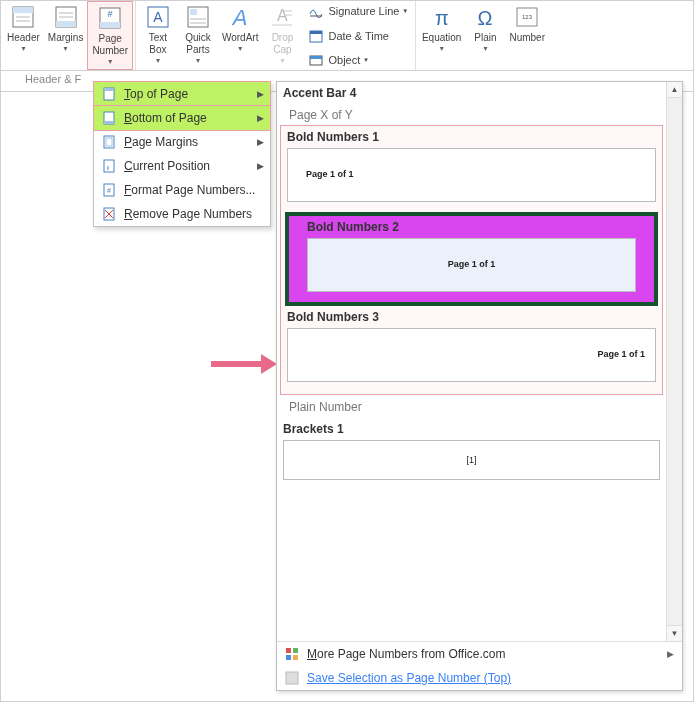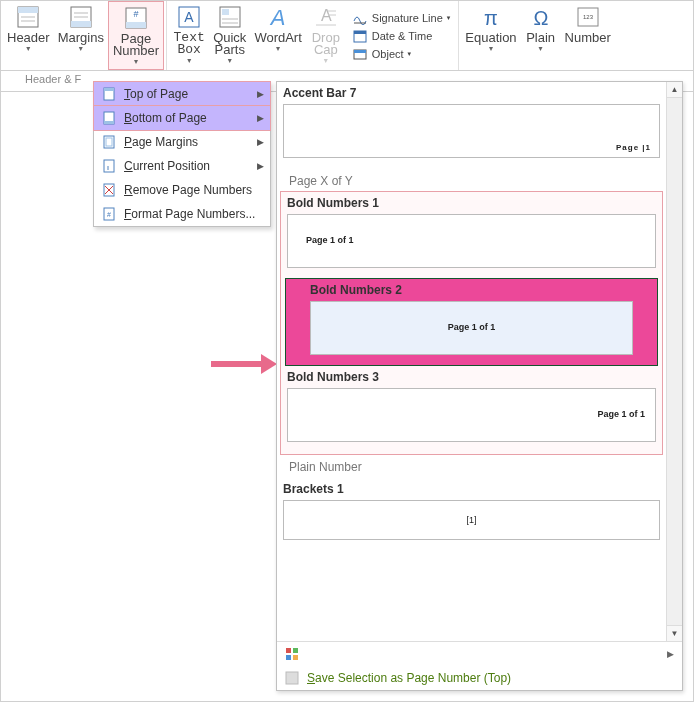--- a/index.html
+++ b/index.html
@@ -3,57 +3,57 @@
 <meta charset="utf-8">
 <style>
   * { box-sizing: border-box; font-family: "Segoe UI", Arial, sans-serif; }
   body { margin: 0; background: #fff; width: 694px; height: 702px; position: relative; overflow: hidden; border: 1px solid #d0d0d0; }
 
   
   .ribbon { display:flex; background:#fff; border-bottom:1px solid #d0d0d0; height:70px; }
   .ribbon-group { display:flex; border-right:1px solid #e0e0e0; padding:0 2px; }
   .ribbon-btn { display:flex; flex-direction:column; align-items:center; justify-content:flex-start; padding:3px 4px 0 4px; min-width:40px; cursor:default; }
   .ribbon-btn .ico { width:28px; height:26px; display:flex; align-items:center; justify-content:center; }
-  .ribbon-btn .lbl { font-size:13px; color:#444; text-align:center; line-height:12px; margin-top:2px; }
+  .ribbon-btn .lbl { font-size:10px; color:#444; text-align:center; line-height:12px; margin-top:2px; }
   .ribbon-btn .caret { font-size:8px; color:#666; }
   .ribbon-btn.highlight { border:1px solid #e8a0a8; background:#fff0f2; }
-  .small-cmds { display:flex; flex-direction:column; justify-content:center; gap:2px; padding:2px 6px; }
+  .small-cmds { display:flex; flex-direction:column; justify-content:space-between; gap:2px; padding:2px 6px; }
   .small-cmd { display:flex; align-items:center; font-size:11px; color:#444; gap:4px; white-space:nowrap; }
   .small-cmd .ico { width:16px; height:16px; display:flex; align-items:center; justify-content:center; }
 
   .group-label-row { background:#fff; font-size:11px; color:#888; padding:2px 0 6px 24px; border-bottom:1px solid #d0d0d0; }
 
   
   .dropdown { position:absolute; left:92px; top:80px; width:178px; background:#fff; border:1px solid #c0c0c0; box-shadow:2px 3px 4px rgba(0,0,0,0.15); }
   .dd-item { display:flex; align-items:center; height:24px; padding:0 6px 0 6px; font-size:12px; color:#333; position:relative; }
   .dd-item .ico { width:18px; display:flex; justify-content:center; color:#5082be; }
   .dd-item .txt { flex:1; padding-left:6px; }
   .dd-item .arrow { font-size:9px; color:#555; }
-  .dd-item.hl { background:#c4b5fd; outline:1px solid #e8a0a8; }
+  .dd-item.hl { background:#bef264; outline:1px solid #e8a0a8; }
   .dd-item .u { text-decoration: underline; }
 
   
   .gallery { position:absolute; left:275px; top:80px; right:10px; bottom:10px; background:#fff; border:1px solid #c0c0c0; box-shadow:1px 2px 4px rgba(0,0,0,0.15); display:flex; flex-direction:column; }
   .gallery-scroll { flex:1; overflow:hidden; position:relative; padding-right:16px; }
   .scrollbar { position:absolute; right:0; top:0; bottom:0; width:16px; background:#f0f0f0; border-left:1px solid #ddd; }
   .scroll-btn { height:16px; display:flex; align-items:center; justify-content:center; font-size:8px; color:#555; background:#f7f7f7; border-bottom:1px solid #ddd;}
   .scroll-btn.bottom { position:absolute; bottom:0; left:0; right:0; border-top:1px solid #ddd; border-bottom:none;}
 
   .cat-label { font-size:12px; color:#777; padding:6px 8px 4px 12px; font-weight:400; }
   .item-title { font-size:12px; color:#333; font-weight:600; padding:4px 8px 2px 6px; }
   .preview { margin:2px 6px 10px 6px; border:1px solid #bbb; height:54px; background:#fff; position:relative; font-size:9px; color:#222; display:flex; align-items:center; }
   .preview.hover { background:#eaf1fb; }
   .preview .ptxt { position:absolute; font-weight:600; }
   .hl-group { outline:1px solid #e8a0a8; background:#fff8f9; margin:0 4px; padding-bottom:2px; }
-  .item-block.hover { background:#ec4899; margin:0 4px; padding:0 18px; border:1px solid #14532d;}
+  .item-block.hover { background:#d946ef; margin:0 4px; padding:0 12px; border:4px solid #14532d;}
   .item-block { }
 
   .gallery-footer { border-top:1px solid #ddd; }
   .gf-item { display:flex; align-items:center; height:24px; font-size:12px; padding:0 8px; gap:8px; color:#333; }
-  .gf-item.disabled { color:#4d7c0f; }
+  .gf-item.disabled { color:#3b82f6;text-decoration:underline; }
   .gf-item .arrow { margin-left:auto; font-size:9px; color:#666; }
   .gf-item .u { text-decoration:underline; }
 
   
   .pink-arrow { position:absolute; left:210px; top:360px; }
   .pink-arrow .shaft { width:50px; height:6px; background:#e86a8b; }
   .pink-arrow .head { width:0; height:0; border-left:16px solid #e86a8b; border-top:10px solid transparent; border-bottom:10px solid transparent; position:absolute; left:50px; top:-7px; }
 
   svg { display:block; }
 </style>
@@ -101,21 +101,21 @@
   </div>
 
   <div class="ribbon-group">
     <div class="ribbon-btn">
       <div class="ico">
         <svg width="24" height="24">
             <rect x="2" y="2" width="20" height="20" fill="#fff" stroke="#3a6fb0"></rect>
             <text x="12" y="17" font-size="14" text-anchor="middle" fill="#3a6fb0">A</text>
           </svg>
       </div>
-      <div class="lbl" style="white-space:pre;font-family:Liberation Mono, monospace;">Text
+      <div class="lbl" style="white-space:pre;">Text
 Box</div>
       <div class="caret">▾</div>
     </div>
     <div class="ribbon-btn">
       <div class="ico">
         <svg width="24" height="24">
             <rect x="2" y="2" width="20" height="20" fill="#fff" stroke="#777"></rect>
             <rect x="4" y="4" width="7" height="6" fill="#cfe1f3"></rect>
             <line x1="4" y1="14" x2="20" y2="14" stroke="#bbb"></line>
             <line x1="4" y1="18" x2="20" y2="18" stroke="#bbb"></line>
@@ -250,49 +250,46 @@
           <line x1="6" y1="7" x2="6" y2="11" stroke="#5082be"></line>
         </svg>
       </span>
     <span class="txt"><span class="u">C</span>urrent Position</span>
     <span class="arrow">▶</span>
   </div>
   <div class="dd-item">
     <span class="ico">
         <svg width="14" height="14">
           <rect x="2" y="1" width="10" height="12" fill="#fff" stroke="#5082be"></rect>
+          <text x="7" y="10" font-size="7" text-anchor="middle" fill="#5082be">#</text>
+        </svg>
+      </span>
+    <span class="txt"><span class="u">F</span>ormat Page Numbers...</span>
+  </div>
+  <div class="dd-item">
+    <span class="ico">
+        <svg width="14" height="14">
+          <rect x="2" y="1" width="10" height="12" fill="#fff" stroke="#5082be"></rect>
           <line x1="3" y1="3" x2="11" y2="11" stroke="#d04040"></line>
           <line x1="11" y1="3" x2="3" y2="11" stroke="#d04040"></line>
         </svg>
       </span>
     <span class="txt"><span class="u">R</span>emove Page Numbers</span>
-  </div>
-  <div class="dd-item">
-    <span class="ico">
-        <svg width="14" height="14">
-          <rect x="2" y="1" width="10" height="12" fill="#fff" stroke="#5082be"></rect>
-          <text x="7" y="10" font-size="7" text-anchor="middle" fill="#5082be">#</text>
-        </svg>
-      </span>
-    <span class="txt"><span class="u">F</span>ormat Page Numbers...</span>
   </div>
 </div>
 
 <div class="pink-arrow">
   <div class="shaft"></div>
     <div class="head"></div>
 </div>
 
 <div class="gallery">
   <div class="gallery-scroll">
 
-    <div class="item-title">Accent Bar 7</div>
-    <div class="preview">
-      <span class="ptxt" style="right:8px; top:38px; font-size:8px; letter-spacing:1px;">Page |1</span>
-    </div>
+    <div class="item-title">Accent Bar 4</div>
 
     <div class="cat-label">Page X of Y</div>
 
     <div class="hl-group">
       <div class="item-block">
         <div class="item-title">Bold Numbers 1</div>
         <div class="preview">
           <span class="ptxt" style="left:18px; top:20px;">Page 1 of 1</span>
         </div>
       </div>
@@ -327,20 +324,21 @@
   <div class="gallery-footer">
     <div class="gf-item">
       <span>
           <svg width="14" height="14">
             <rect x="1" y="1" width="5" height="5" fill="#d9534f"></rect>
             <rect x="8" y="1" width="5" height="5" fill="#5cb85c"></rect>
             <rect x="1" y="8" width="5" height="5" fill="#4a90d8"></rect>
             <rect x="8" y="8" width="5" height="5" fill="#f0ad4e"></rect>
           </svg>
         </span>
+      <span><span class="u">M</span>ore Page Numbers from Office.com</span>
       <span class="arrow">▶</span>
     </div>
     <div class="gf-item disabled">
       <span>
           <svg width="14" height="14">
             <rect x="1" y="1" width="12" height="12" fill="#ddd" stroke="#bbb"></rect>
           </svg>
         </span>
       <span><span class="u">S</span>ave Selection as Page Number (Top)</span>
     </div>

